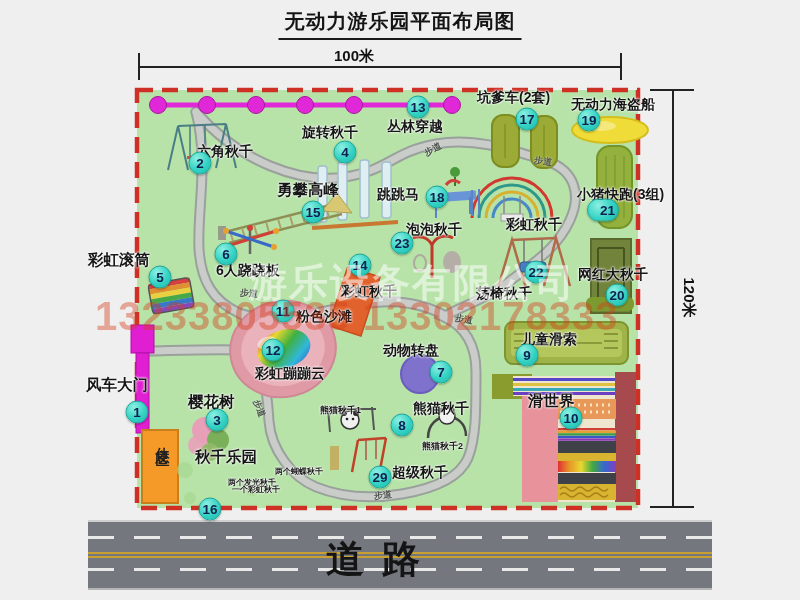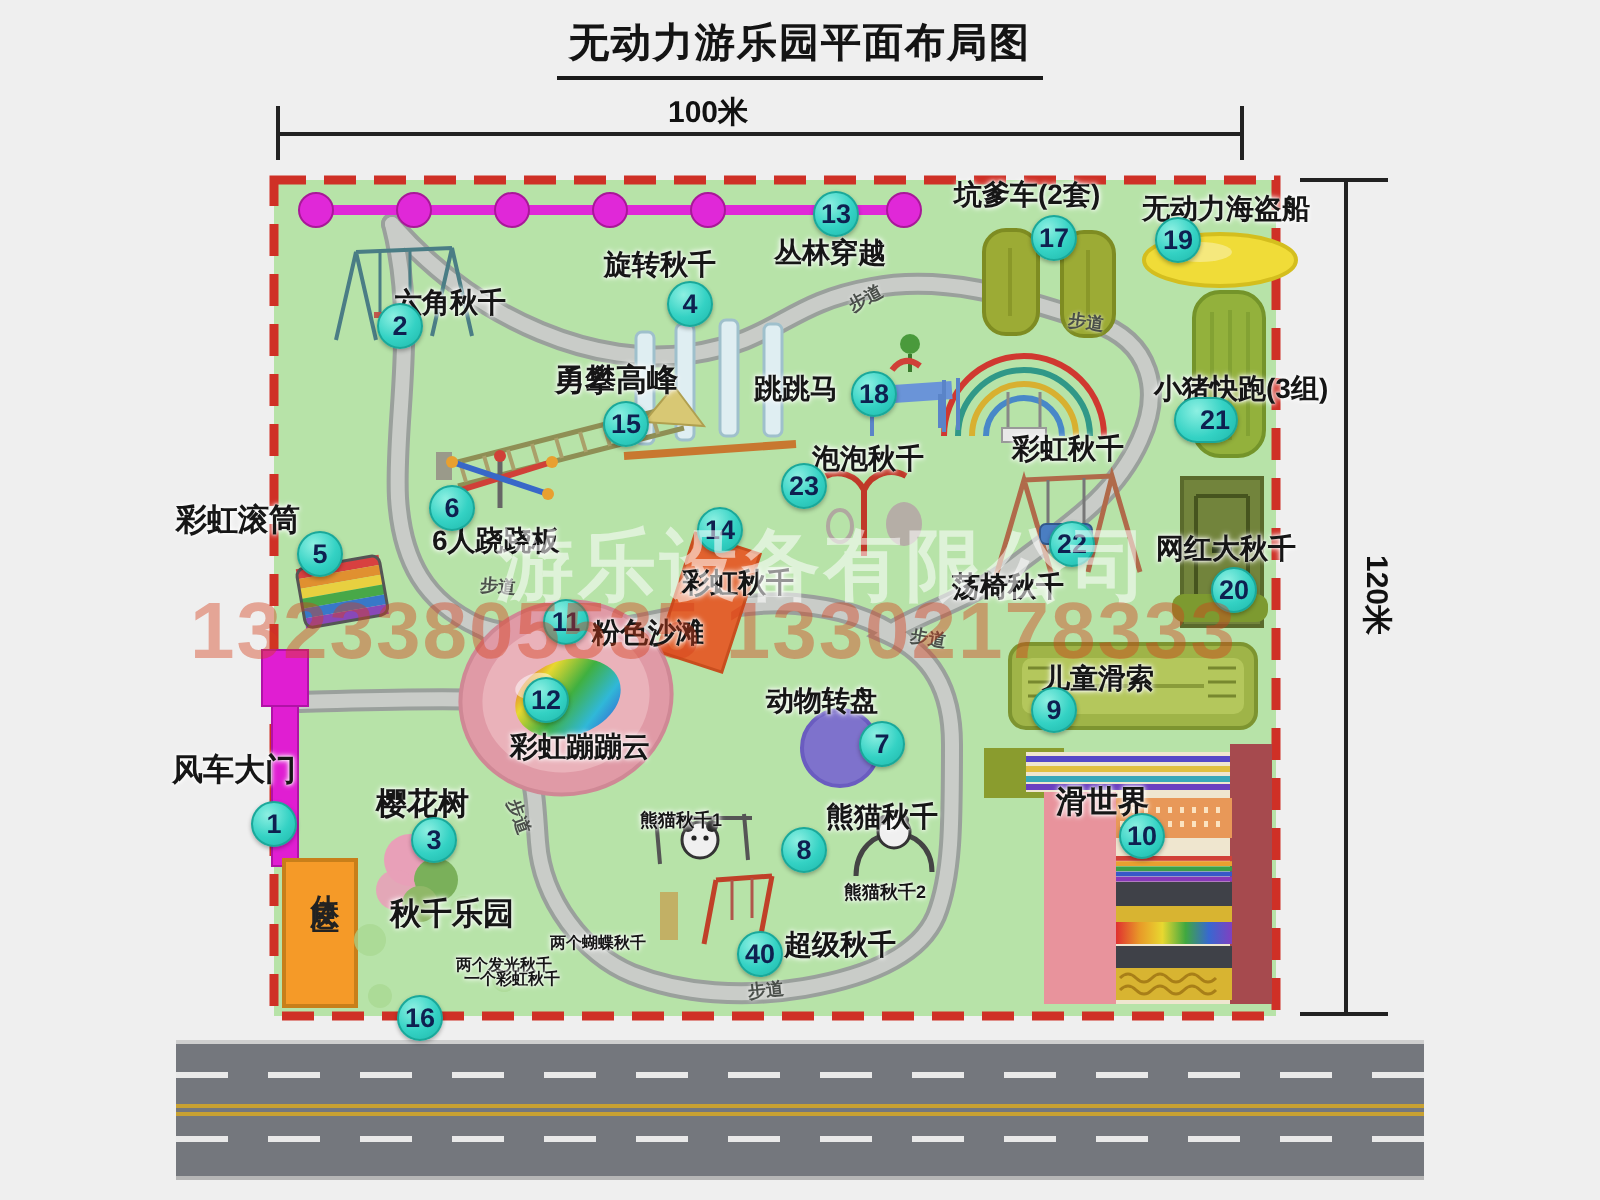--- a/index.html
+++ b/index.html
@@ -358,22 +358,23 @@
   <div class="bdg" style="left:360px;top:265px;">14</div>
   <div class="bdg" style="left:313px;top:212px;">15</div>
   <div class="bdg" style="left:210px;top:477px;margin-top:32px;">16</div>
   <div class="bdg" style="left:527px;top:119px;">17</div>
   <div class="bdg" style="left:437px;top:197px;">18</div>
   <div class="bdg" style="left:589px;top:120px;">19</div>
   <div class="bdg" style="left:617px;top:295px;">20</div>
   <div class="bdg" style="left:603px;top:210px;padding-left:12px;">21</div>
   <div class="bdg" style="left:536px;top:272px;">22</div>
   <div class="bdg" style="left:402px;top:243px;">23</div>
-  <div class="bdg" style="left:380px;top:477px;">40</div>
+  <div class="bdg" style="left:380px;top:477px;">29</div>
 
   <div class="road">
     <div class="dash" style="top:14px;"></div>
     <div class="yel" style="top:30px;"></div>
     <div class="yel" style="top:34px;"></div>
     <div class="dash" style="top:46px;"></div>
   </div>
+  <div class="road-label">道路</div>
 
 </div>
 
 </body></html>

